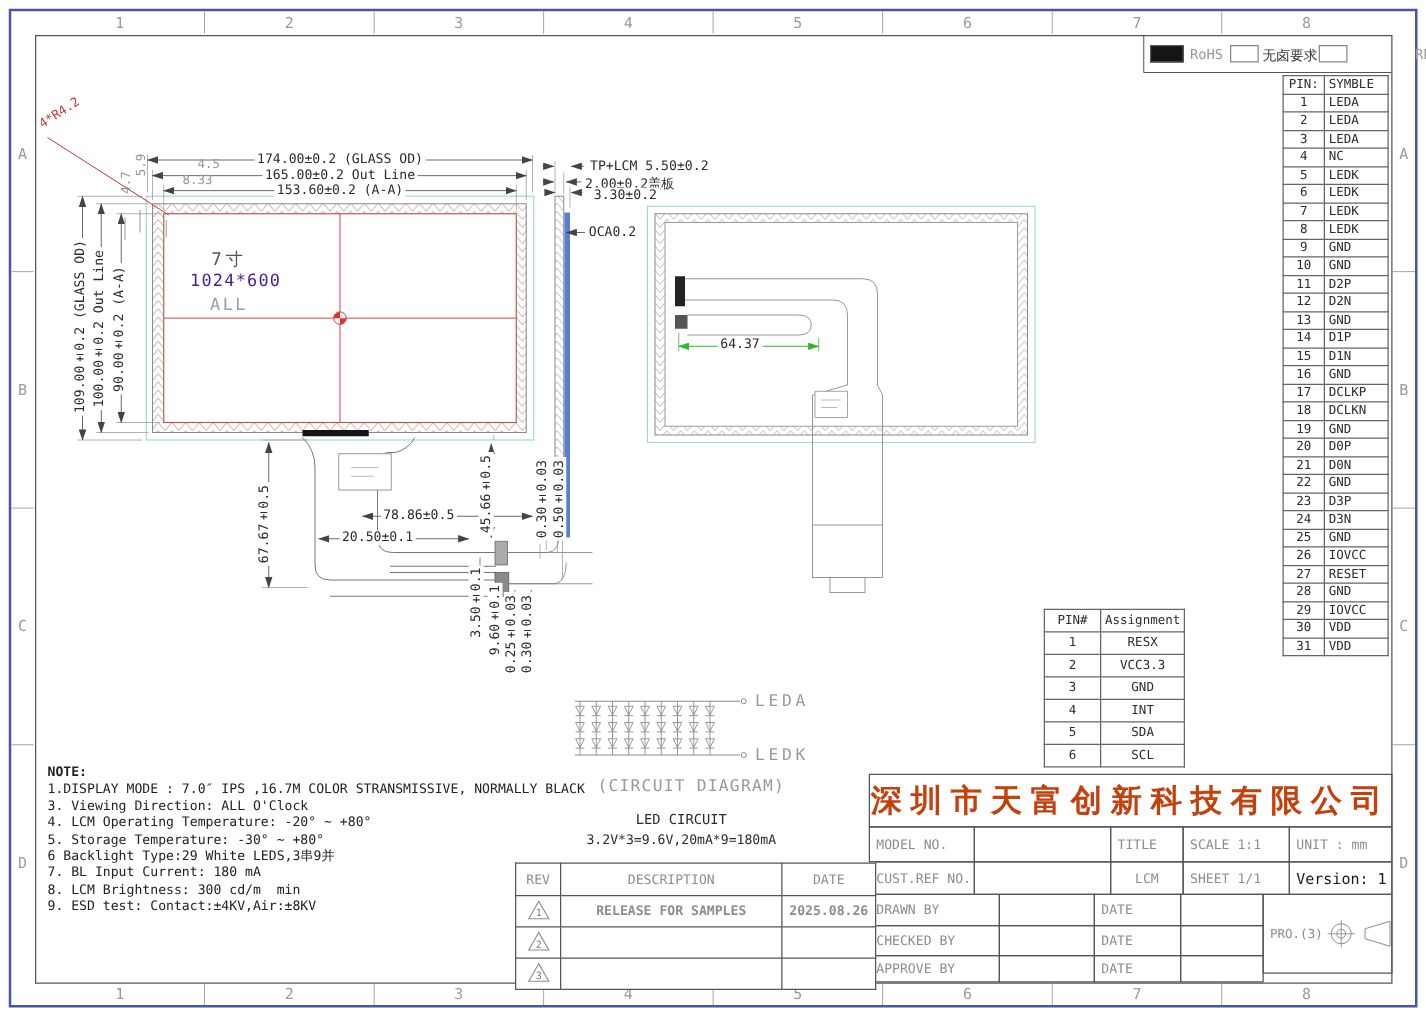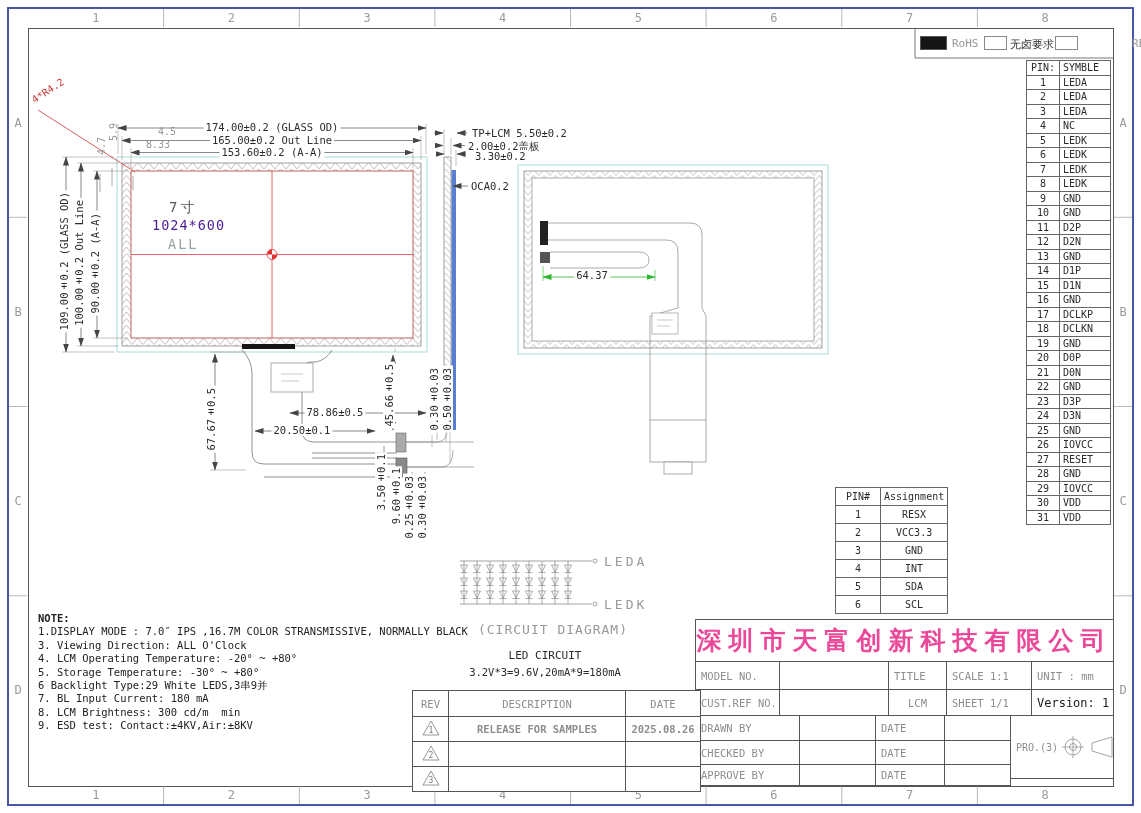--- a/index.html
+++ b/index.html
@@ -28,21 +28,21 @@
   #pin-table td.c1{width:26px;text-align:center}
   #pin-table td.c2{width:44px;text-align:left}
   #assign-table td{height:17px;line-height:17px;text-align:center}
   #assign-table td.c1{width:38px}
   #assign-table td.c2{width:53px}
   .tb-cell{position:absolute;z-index:3;border:1px solid #555;box-sizing:border-box;
            font-size:10.5px;color:#8d8d8d;display:flex;align-items:center;padding-left:5px;
            white-space:nowrap;background:transparent}
   .tb-dark{color:#1a1a1a}
   #company{justify-content:center;padding-left:0;font-family:"DejaVu Serif","Liberation Serif",serif;
-           font-size:25px;font-weight:bold;letter-spacing:7px;color:#ec4899}
+           font-size:25px;font-weight:bold;letter-spacing:7px;color:#c2410c}
   #rev-table{position:absolute;left:412px;top:690px;z-index:3}
   #rev-table td{border:1px solid #555;font-size:10.5px;color:#8d8d8d;text-align:center;white-space:nowrap}
   #rev-table td.desc{width:174px}
   #rev-table td.rev{width:33px}
   #rev-table td.date{width:72px}
   #rev-table thead td{height:23px}
   #rev-table tbody td{height:22px}
   .revline{color:#1a1a1a;font-weight:bold}
   .note-line{height:13.4px;line-height:13.4px;font-size:10.5px;white-space:pre;color:#222}
   .biglab{letter-spacing:3px}

